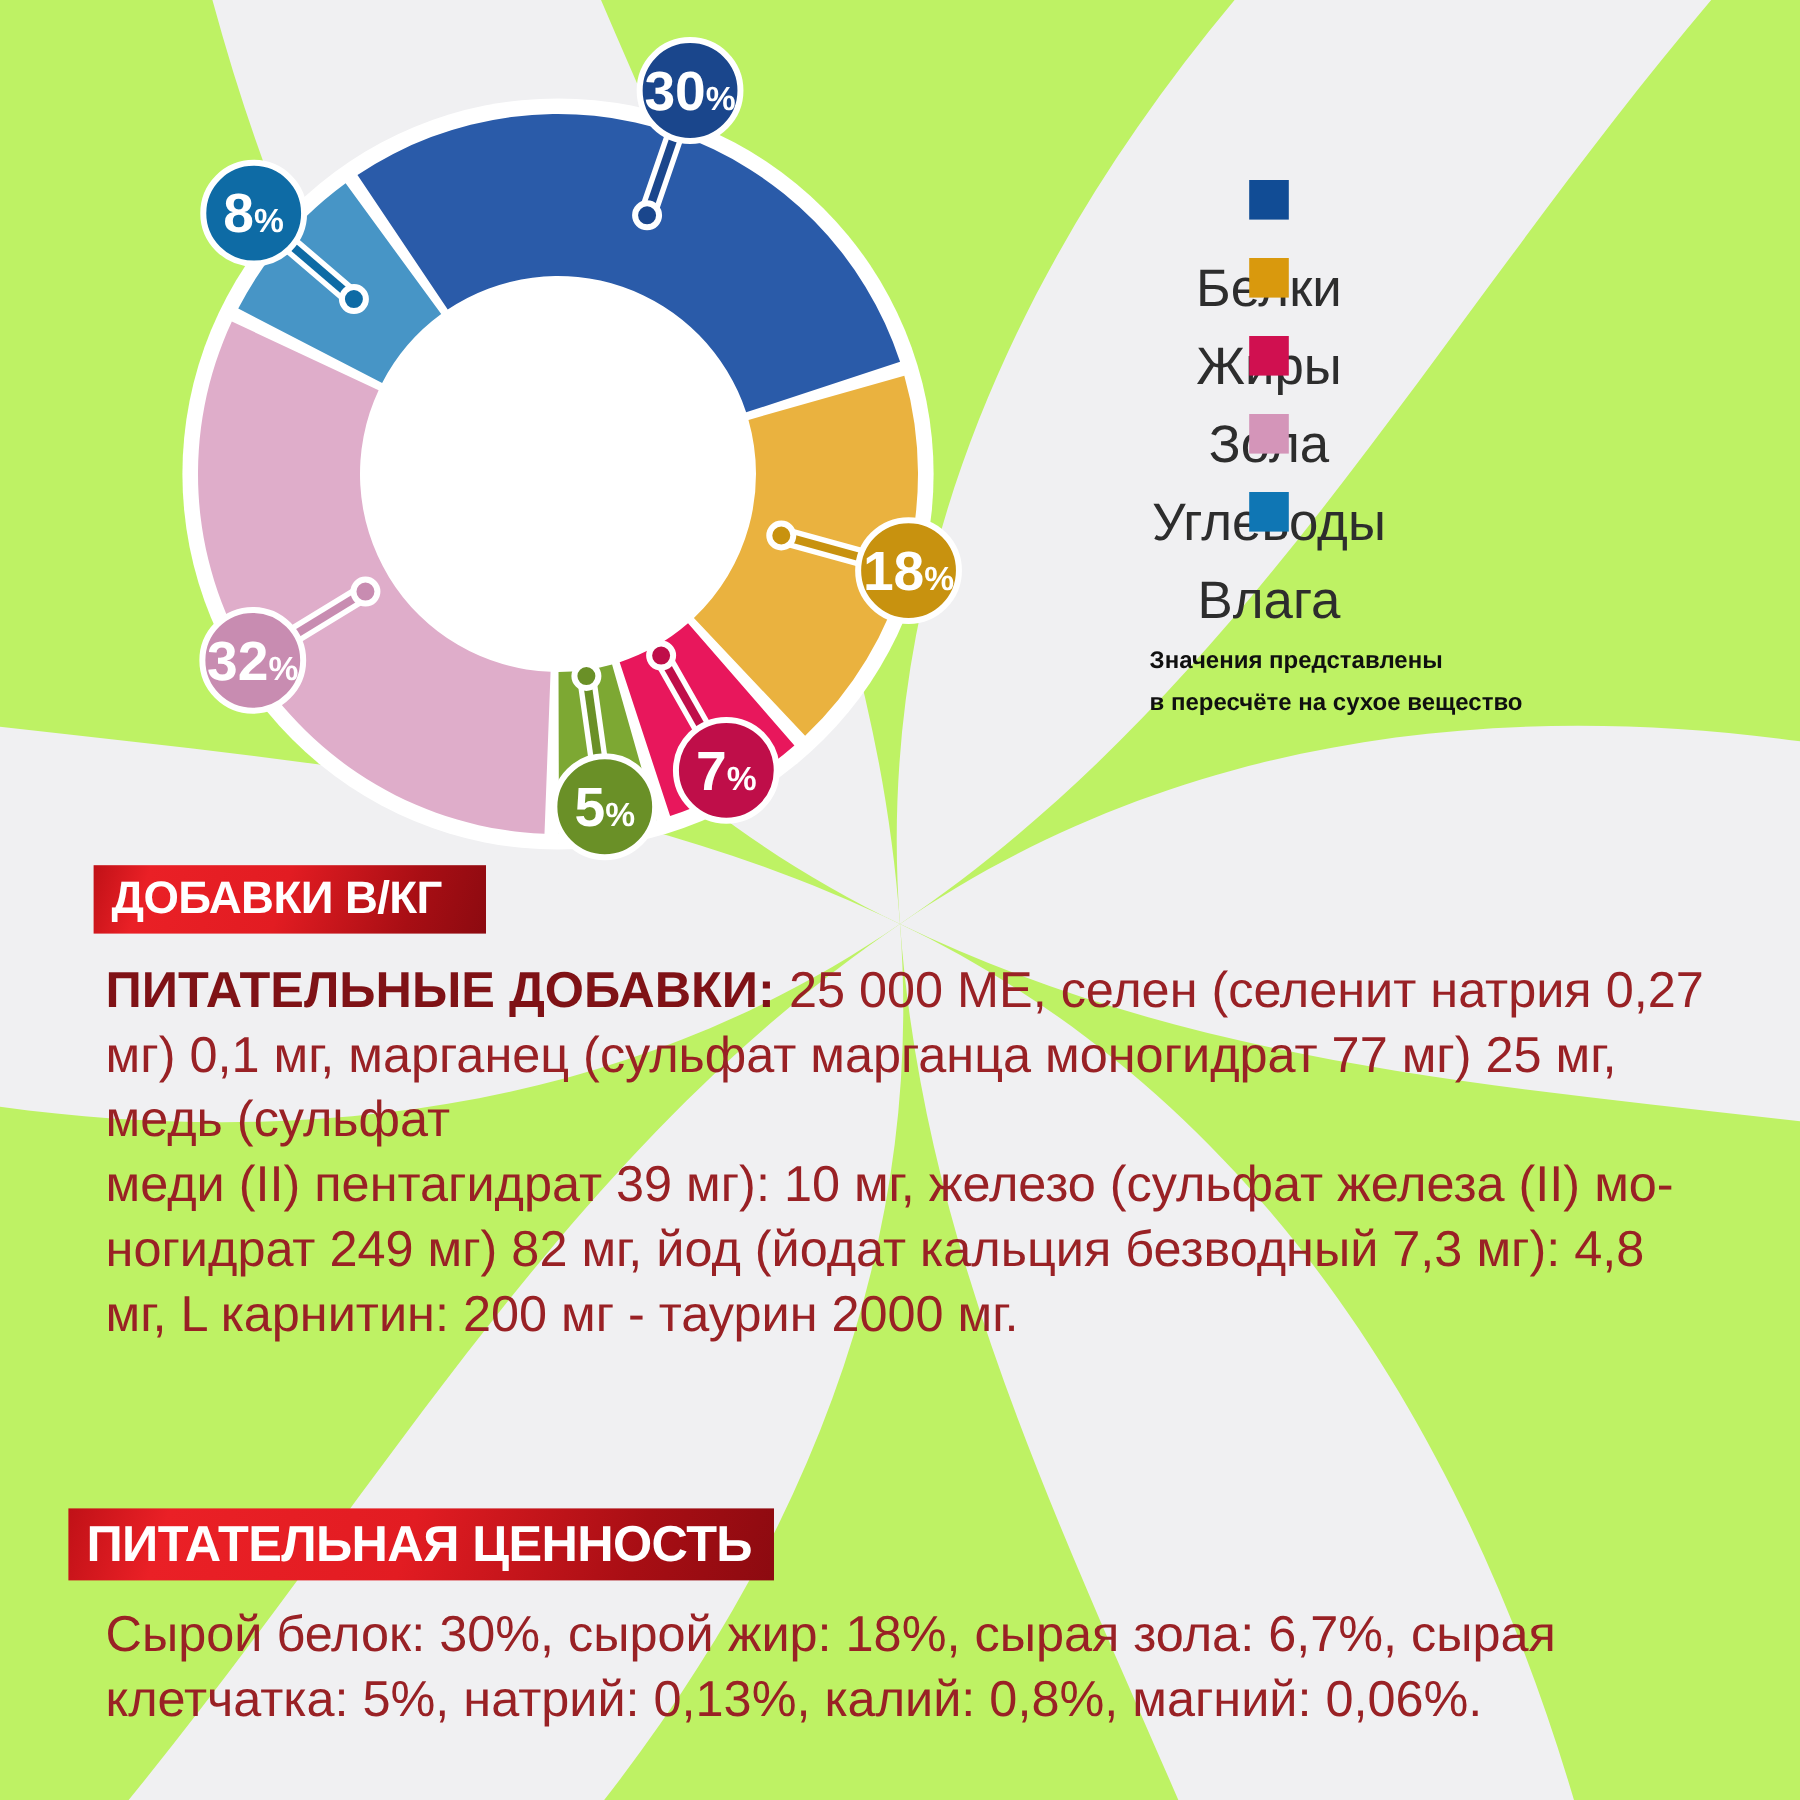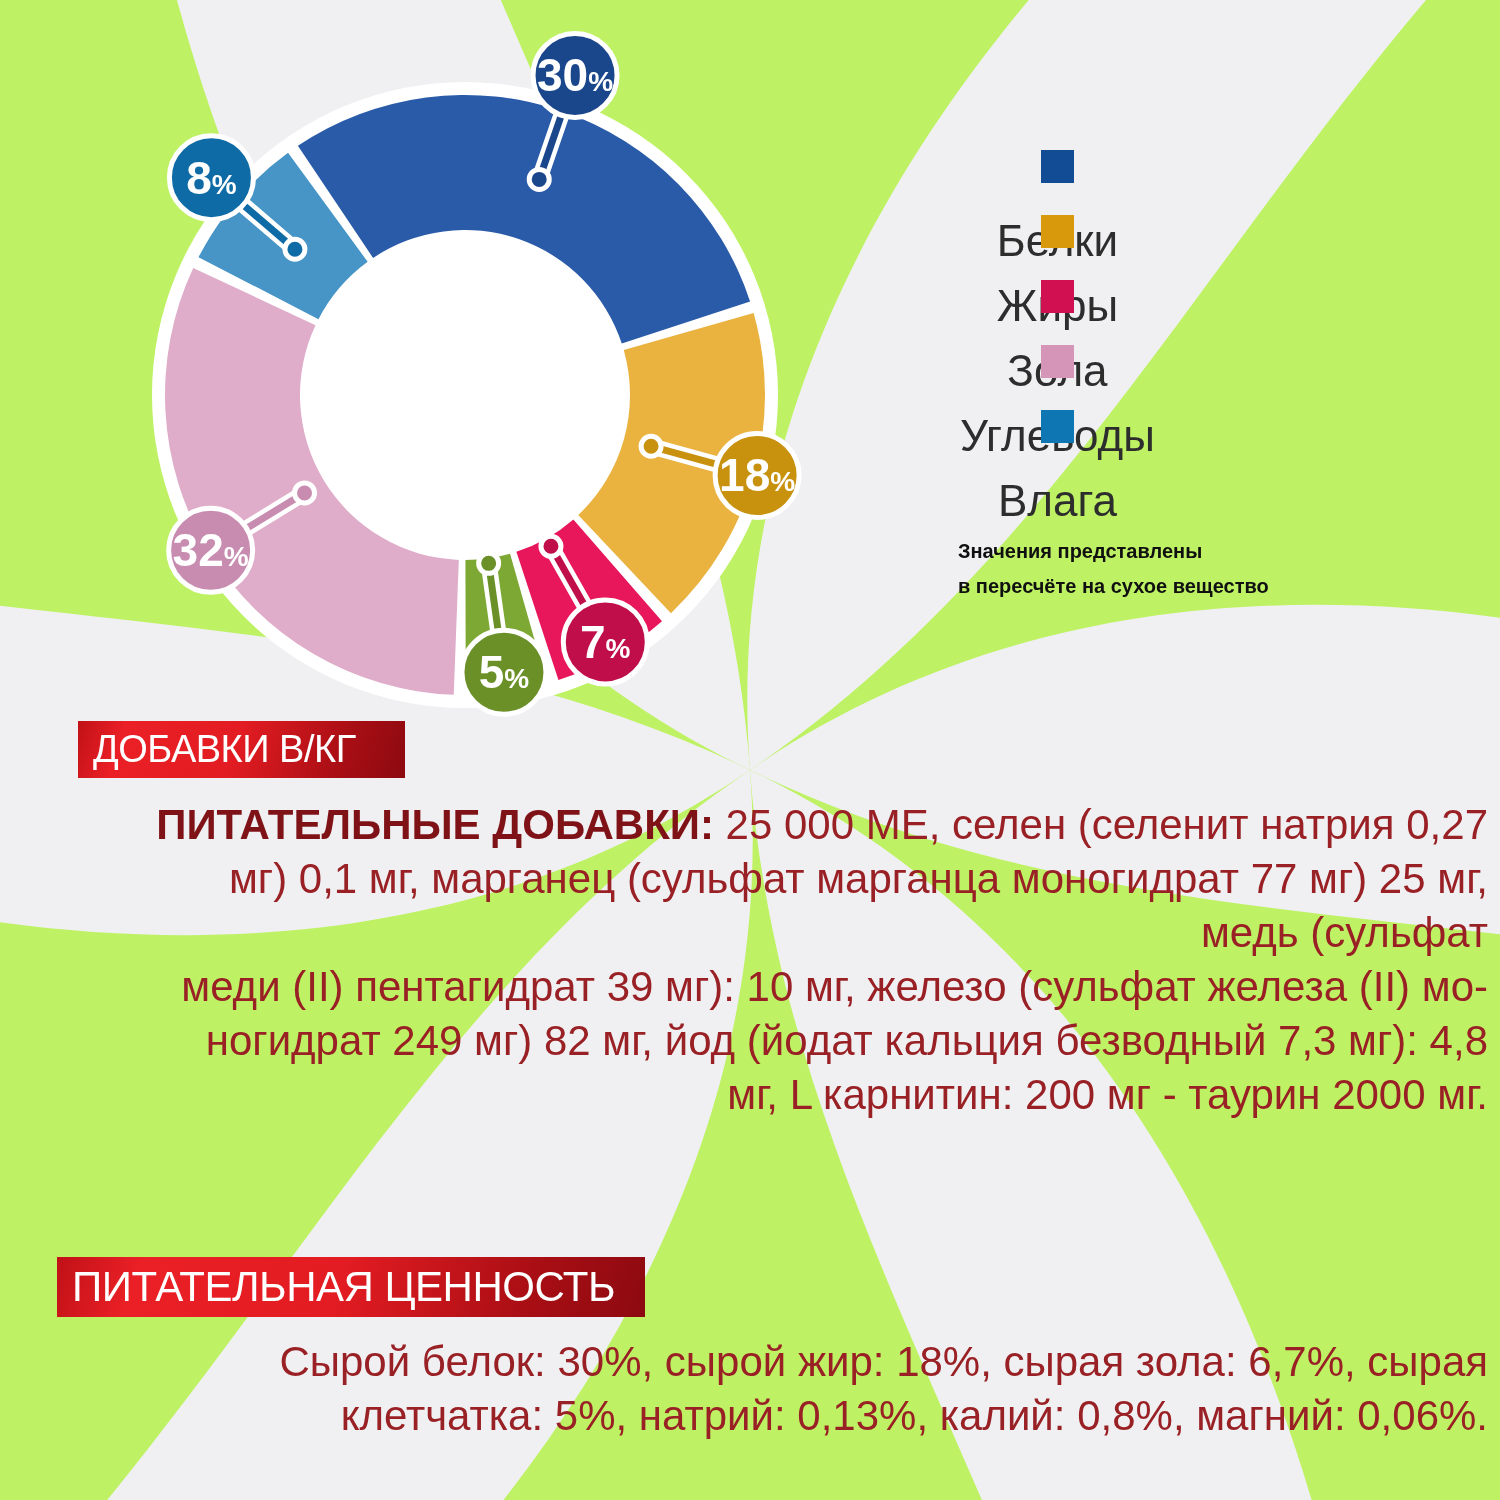--- a/index.html
+++ b/index.html
@@ -20,29 +20,29 @@
   .legend .lbl{font-size:44px;color:#2d2d2d;line-height:1;}
 
   .note{
     position:absolute;z-index:3;left:958px;top:534px;
     font-size:20px;line-height:35px;font-weight:700;color:#101010;white-space:pre;
   }
 
   .banner{
     position:absolute;z-index:3;display:flex;align-items:center;
     padding-left:15px;box-sizing:border-box;
-    color:#ffffff;font-weight:400;letter-spacing:-0.5px;
+    color:#ffffff;font-weight:700;letter-spacing:-0.5px;
     background:linear-gradient(108deg,#c01117 0%,#ea2026 14%,#e21c22 48%,#a80e14 80%,#8c0a10 100%);
   }
   .banner-additives{left:78px;top:721px;width:327px;height:57px;font-size:38px;}
   .banner-nutrition{left:57px;top:1257px;width:588px;height:60px;font-size:42px;text-align:center;}
 
   .para{
     position:absolute;z-index:3;left:88px;width:1400px;
-    font-size:42px;line-height:54px;color:#992125;white-space:pre;margin:0;text-align:right;
+    font-size:42px;line-height:54px;color:#992125;white-space:pre;margin:0;
   }
   .para .lead{font-weight:700;color:#7f1216;}
   .p1{top:798px;}
   .p2{top:1161px;}
   .p3{top:1335px;}
 </style>
 </head>
 <body>
 
 <div class="page">

